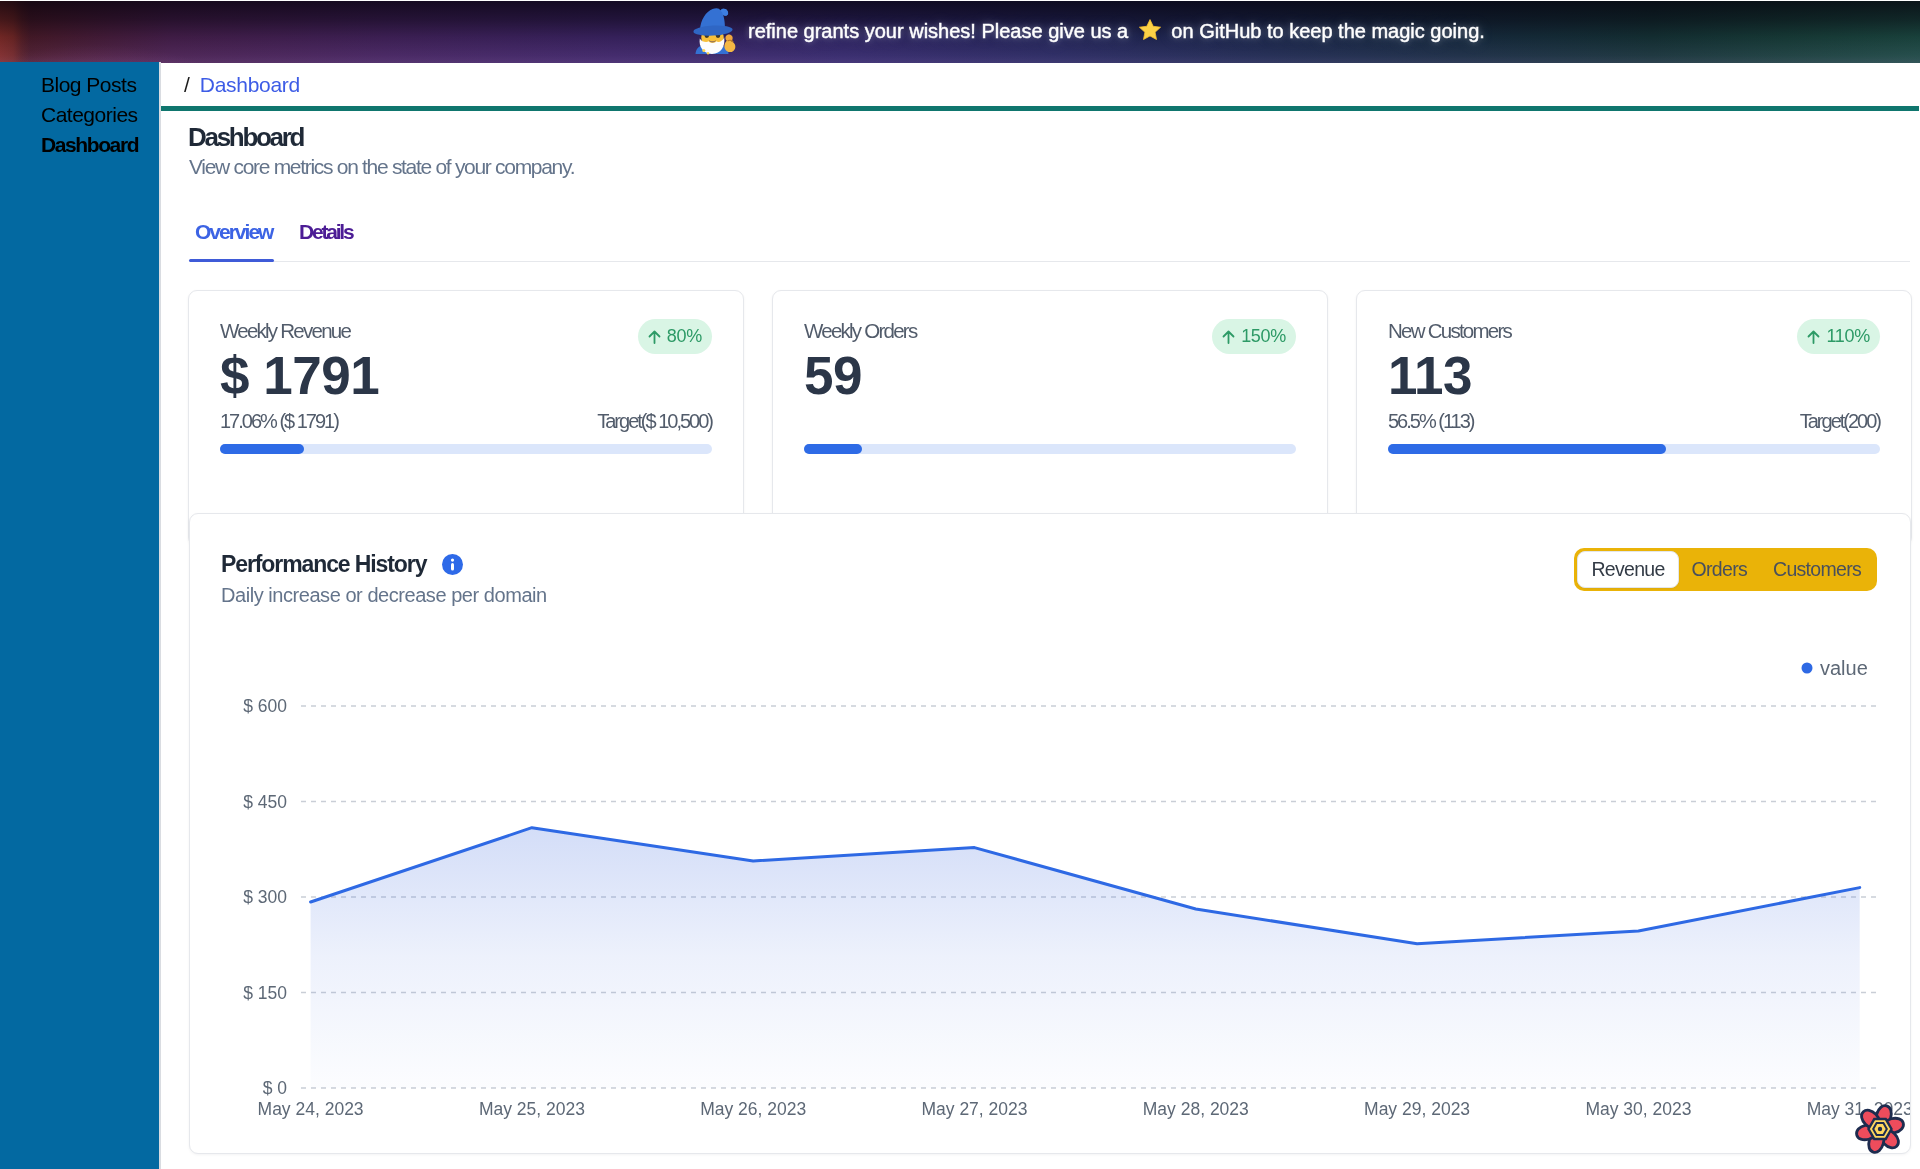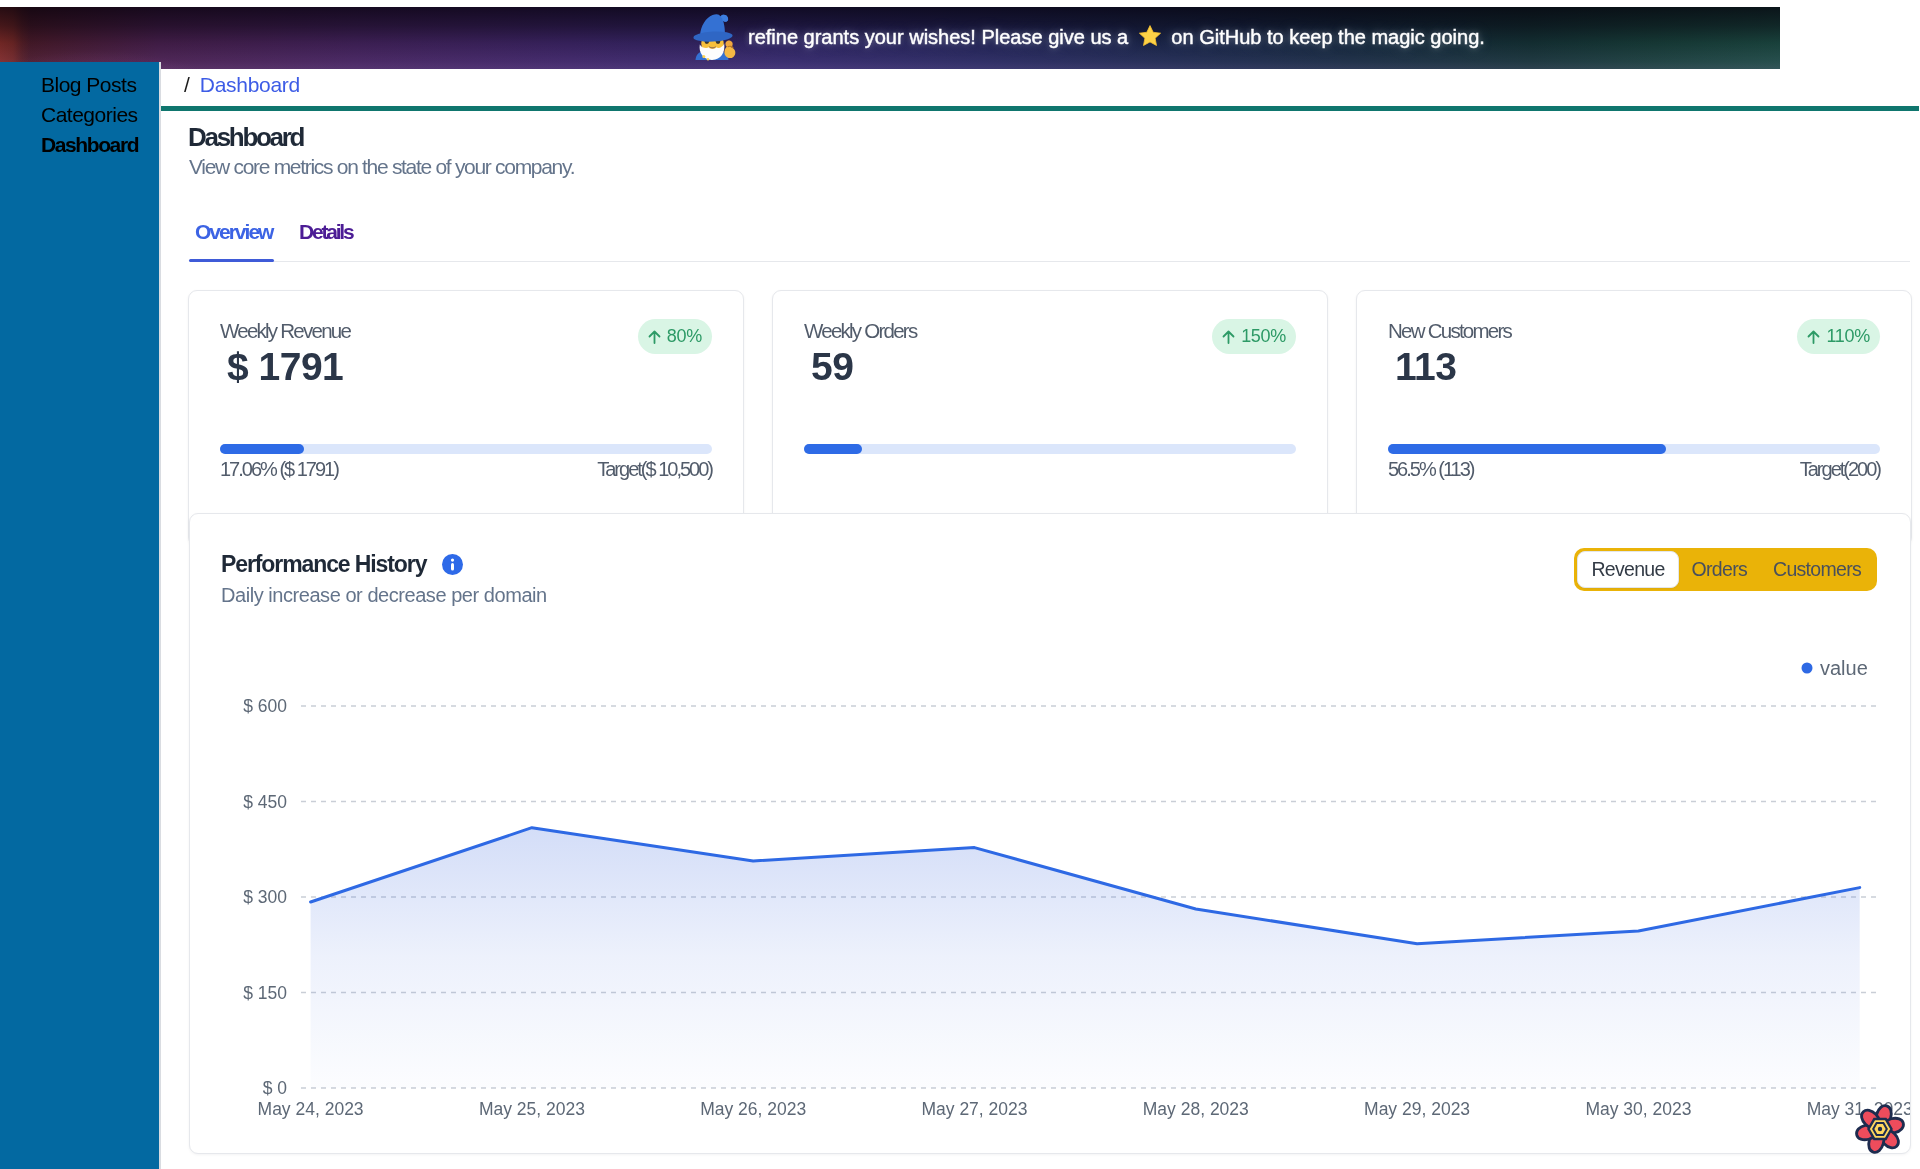--- a/index.html
+++ b/index.html
@@ -1,18 +1,18 @@
 <!DOCTYPE html>
 <html><head>
 <meta charset="utf-8">
 <style>
   * { margin:0; padding:0; box-sizing:border-box; }
   html,body { width:1920px; height:1169px; background:#fff; font-family:"Liberation Sans", sans-serif; overflow:hidden; }
   .banner {
-    position:absolute; left:0; top:7px; width:1780px; height:62px;
+    position:absolute; left:0; top:1px; width:1920px; height:62px;
     background-image:
       linear-gradient(180deg, rgba(4,0,10,0.72) 0%, rgba(4,0,10,0.47) 30%, rgba(4,0,10,0.13) 58%, rgba(180,140,220,0.07) 88%, rgba(195,155,230,0.14) 100%),
       linear-gradient(90deg, rgba(130,45,40,0.95) 0px, rgba(120,42,38,0.88) 13px, rgba(110,40,36,0.35) 22px, rgba(110,40,36,0.0) 30px),
       radial-gradient(ellipse 210px 85px at 95px 105px, rgba(150,75,150,0.42), rgba(150,75,150,0) 72%),
       linear-gradient(90deg, #4a1a22 0%, #47204d 9%, #43235c 20%, #3c2565 32%, #322868 44%, #27295e 55%, #1d2a4e 66%, #172c40 76%, #153336 86%, #183f3a 93%, #1c4a42 100%);
     padding-left: 13px;
   }
   .banner-inner { position:absolute; left:689px; top:-2px; height:62px; display:flex; align-items:center; }
   .banner-text { color:#fff; font-size:20px; font-weight:400; letter-spacing:0px; margin-left:9px; -webkit-text-stroke:0.5px rgba(255,255,255,0.9); text-shadow:0 0 6px rgba(255,255,255,0.38), 0 0 14px rgba(190,200,255,0.35); transform:translateZ(0); white-space:nowrap; }
   .star-inline { display:inline-block; vertical-align:-4px; margin:0 4px; }
@@ -29,23 +29,23 @@
   .h1 { position:absolute; left:188px; top:122px; font-size:26px; font-weight:700; color:#1f2937; letter-spacing:-2.3px; }
   .sub { position:absolute; left:189px; top:155px; font-size:21px; color:#64748b; letter-spacing:-1.3px; }
   .tabline { position:absolute; left:190px; top:261px; width:1720px; height:1px; background:#e6e8ec; }
   .tab-active { position:absolute; left:195px; top:220px; font-size:21px; font-weight:700; color:#3c63e4; letter-spacing:-2.0px; }
   .tab-underline { position:absolute; left:189px; top:259px; width:85px; height:3px; background:#3f5bd8; border-radius:2px; }
   .tab-inactive { position:absolute; left:299px; top:220px; font-size:21px; font-weight:600; color:#4c1d95; letter-spacing:-2.2px; }
 
   .card { position:absolute; background:#fff; border:1.5px solid #e6e8ec; border-radius:9px; box-shadow:0 1px 3px rgba(16,24,40,0.05); }
   .kpi { top:290px; width:556px; height:256px; }
   .kpi .label { position:absolute; left:31px; top:28px; font-size:20.5px; color:#525c6b; letter-spacing:-1.75px; }
-  .kpi .big { position:absolute; left:38px; top:54px; font-size:39px; font-weight:700; color:#2b3648; letter-spacing:-0.5px; }
+  .kpi .big { position:absolute; left:31px; top:54px; font-size:53px; font-weight:700; color:#2b3648; letter-spacing:-0.5px; }
   .kpi .badge { position:absolute; right:31px; top:28px; height:35px; padding:0 10px; border-radius:18px; background:#d9f5e5; color:#2d9a66; font-size:18px; letter-spacing:-0.3px; display:flex; align-items:center; gap:6px; }
-  .kpi .row { position:absolute; left:31px; right:31px; top:119px; font-size:20px; color:#525c6b; display:flex; justify-content:space-between; letter-spacing:-2.0px;margin-top:48px; }
+  .kpi .row { position:absolute; left:31px; right:31px; top:119px; font-size:20px; color:#525c6b; display:flex; justify-content:space-between; letter-spacing:-2.0px; }
   .kpi .track { position:absolute; left:31px; right:31px; top:153px; height:10px; border-radius:5px; background:#dbe6fb; }
   .kpi .fill { position:absolute; left:0; top:0; height:10px; border-radius:5px; background:#2e6be6; }
 
   .chartcard { left:189px; top:513px; width:1722px; height:641px; }
   .ch-title { position:absolute; left:31px; top:37px; font-size:23px; font-weight:700; color:#1f2937; letter-spacing:-1.1px; }
   .ch-info { position:absolute; left:252px; top:40px; }
   .ch-sub { position:absolute; left:31px; top:70px; font-size:20px; color:#64748b; letter-spacing:-0.45px; }
   .seg { position:absolute; right:33px; top:34px; height:43px; background:#eab308; border-radius:10px; display:flex; align-items:center; padding:3px; }
   .seg .opt { font-size:19.5px; color:#49505c; padding:0 13px; height:37px; display:flex; align-items:center; border-radius:8px; letter-spacing:-0.7px; }
   .seg .sel { background:#fff; border:1px solid #e3e6ea; color:#333b46; box-shadow:0 1px 2px rgba(16,24,40,0.05); }

